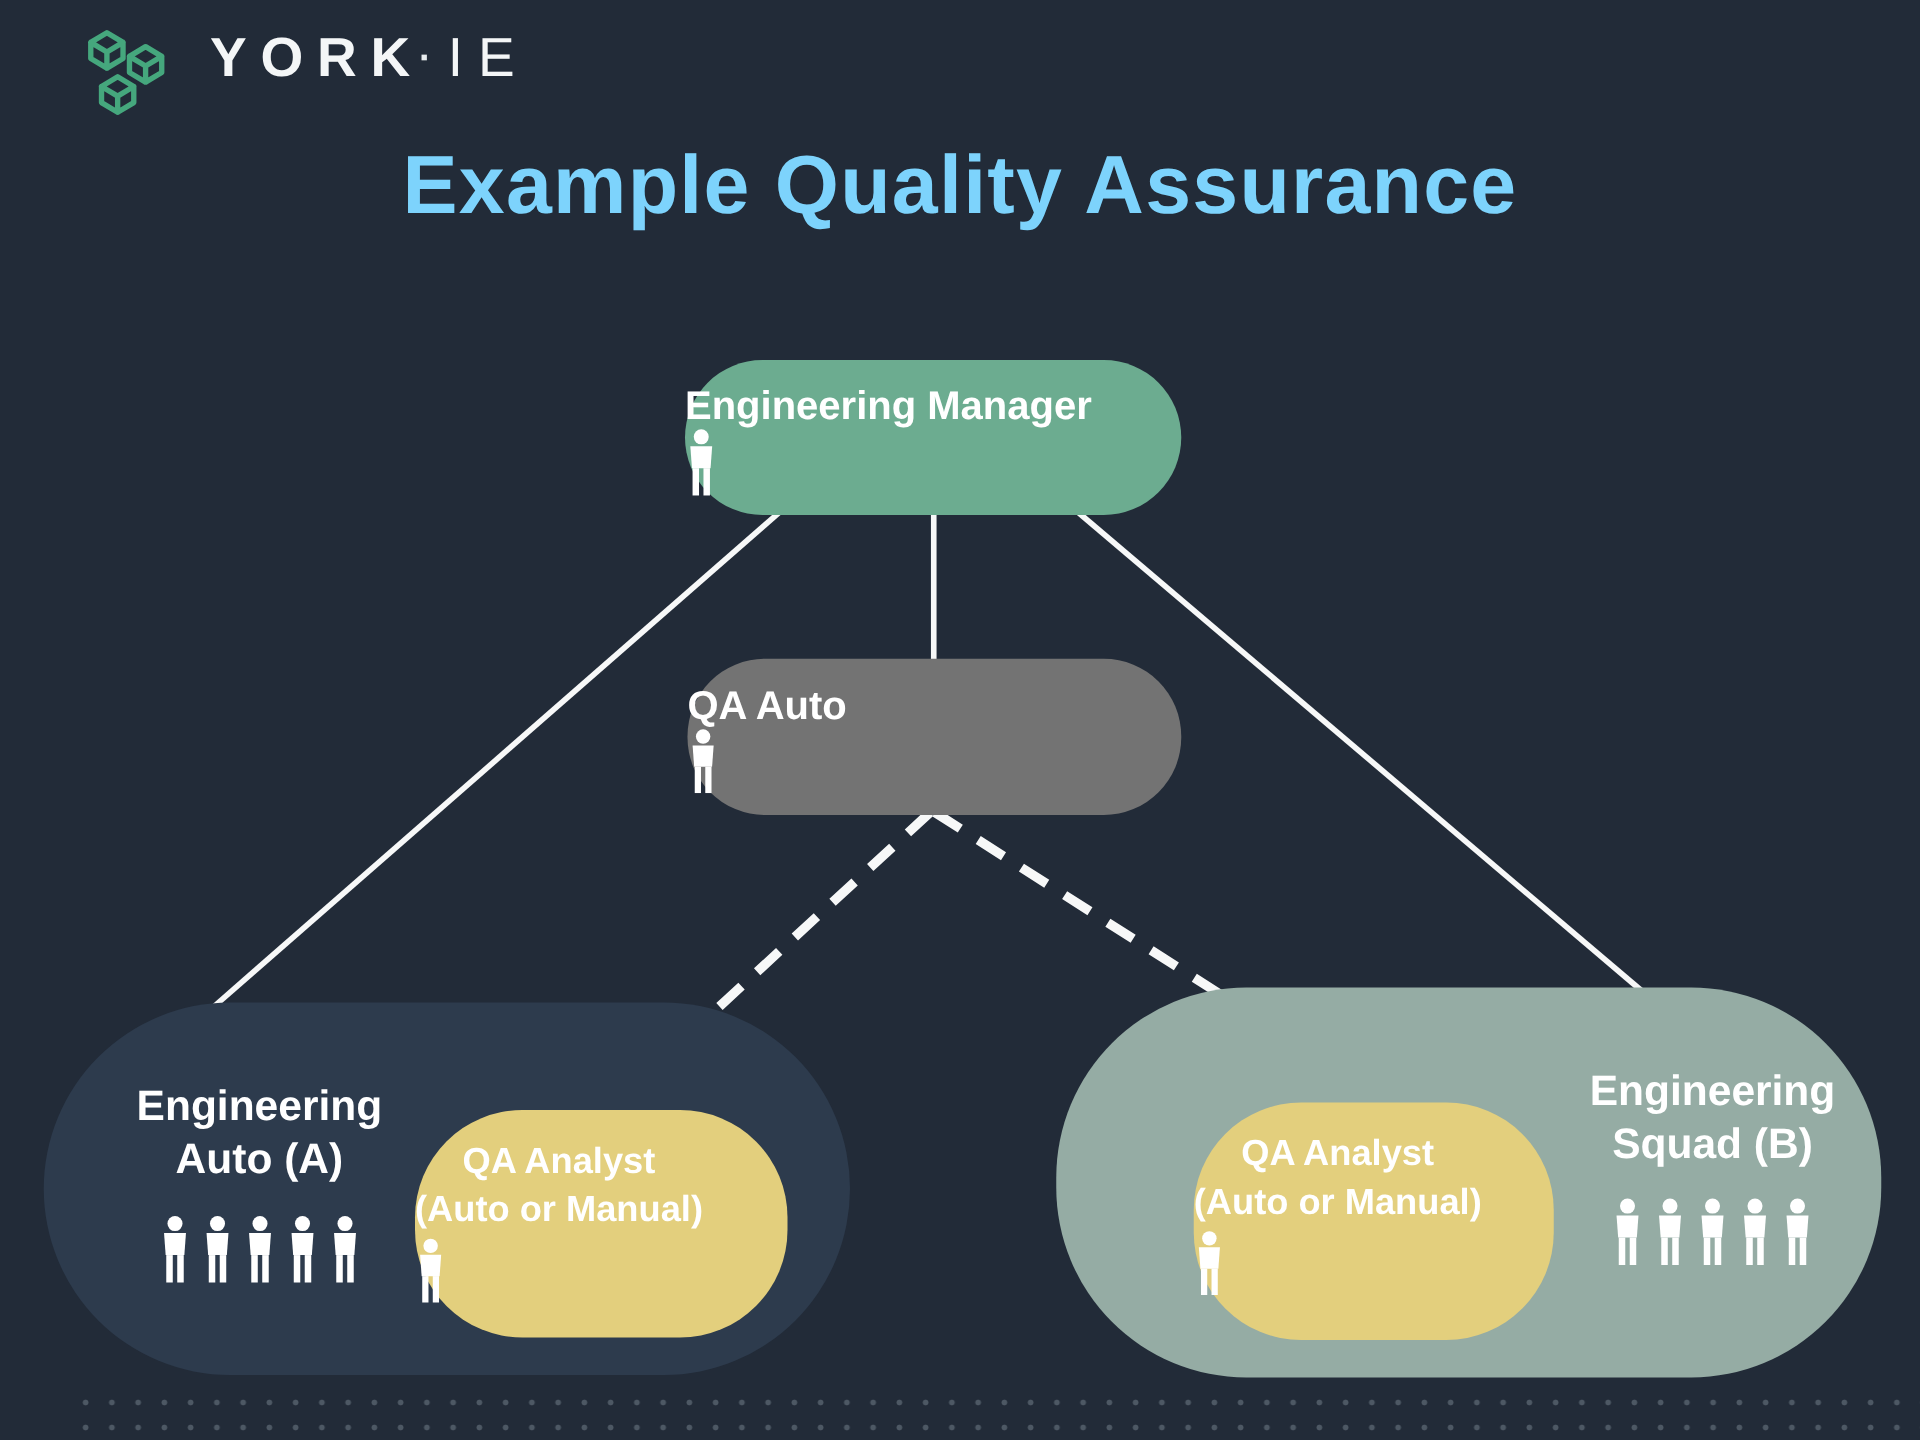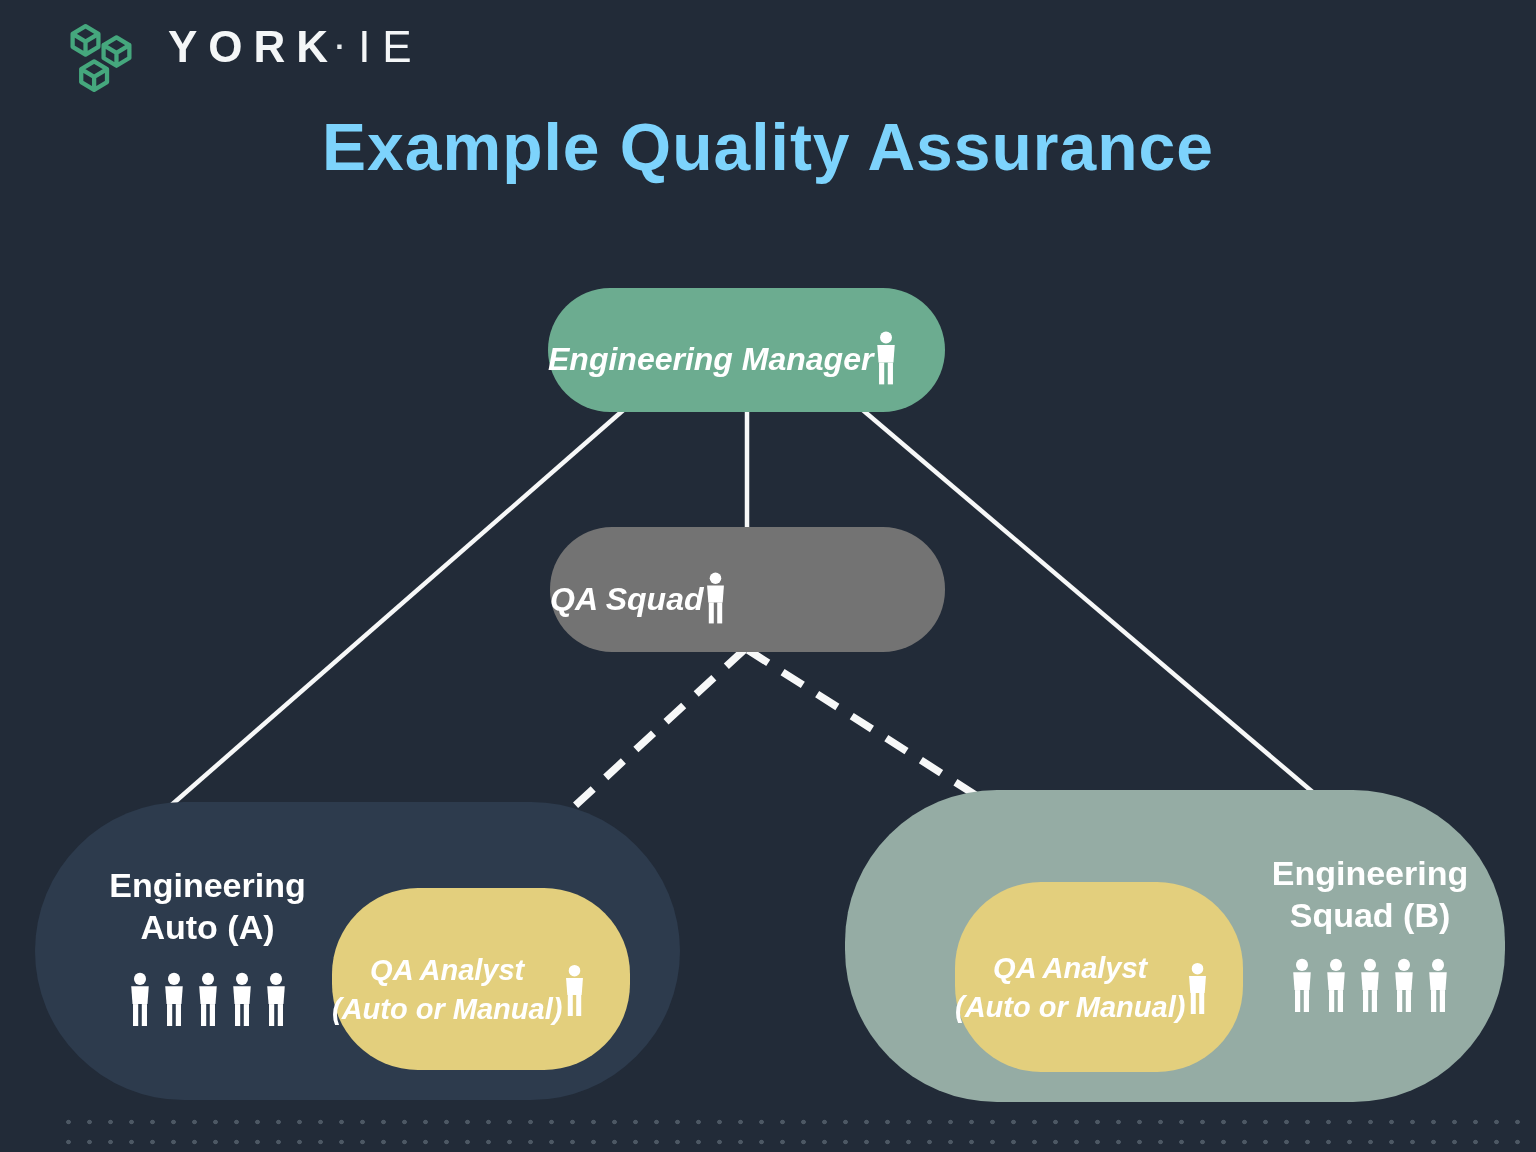--- a/index.html
+++ b/index.html
@@ -15,21 +15,21 @@
   .logo-text .ie{font-weight:400;letter-spacing:12px;}
   .title{
     position:absolute;left:0;top:112px;width:100%;text-align:center;
     color:#7dd3fc;font-size:66px;font-weight:bold;line-height:1.07;letter-spacing:1px;
   }
   
   .connectors{position:absolute;left:0;top:0;width:1536px;height:1152px;}
   .edge-solid{stroke:#f7f8f8;stroke-width:4.5;fill:none;}
   .edge-dashed{stroke:#f7f8f8;stroke-width:7.5;fill:none;stroke-dasharray:24 17;}
   
-  .node{position:absolute;display:flex;align-items:center;color:#fff;font-style:italic;}
+  .node{position:absolute;display:flex;flex-direction:column;align-items:flex-start;color:#fff;}
   .node-label{font-weight:bold;text-align:center;}
   .person{display:block;}
   
   .pill-em{left:548px;top:288px;width:397px;height:124px;border-radius:62px;background:#6cac90;padding-top:17px;box-sizing:border-box;}
   .pill-em .node-label{font-size:32px;line-height:38px;}
   .pill-lead{left:550px;top:527px;width:395px;height:125px;border-radius:62px;background:#737373;padding-top:18px;box-sizing:border-box;}
   .pill-lead .node-label{font-size:32px;line-height:38px;}
   
   .squad{position:absolute;border-radius:152px;}
   .squad-a{left:35px;top:802px;width:645px;height:298px;background:#2d3b4d;}
@@ -97,21 +97,21 @@
   </svg>
 
   <div class="node pill-em">
     <div class="node-label">Engineering Manager</div>
     <svg class="person" width="26" height="55" viewBox="0 0 16 34">
         <use href="#person-shape"></use>
       </svg>
   </div>
 
   <div class="node pill-lead">
-    <div class="node-label">QA Squad</div>
+    <div class="node-label">QA Auto</div>
     <svg class="person" width="25" height="53" viewBox="0 0 16 34">
         <use href="#person-shape"></use>
       </svg>
   </div>
 
   <div class="squad squad-a">
     <div class="squad-text">
       <span>Engineering</span><br>
       <span>Auto (A)</span>
     </div>

